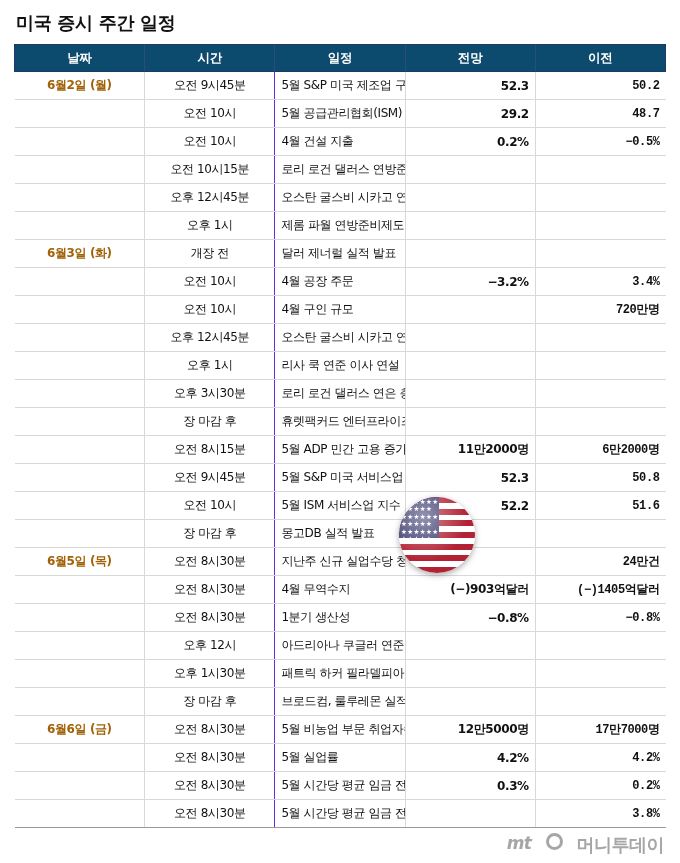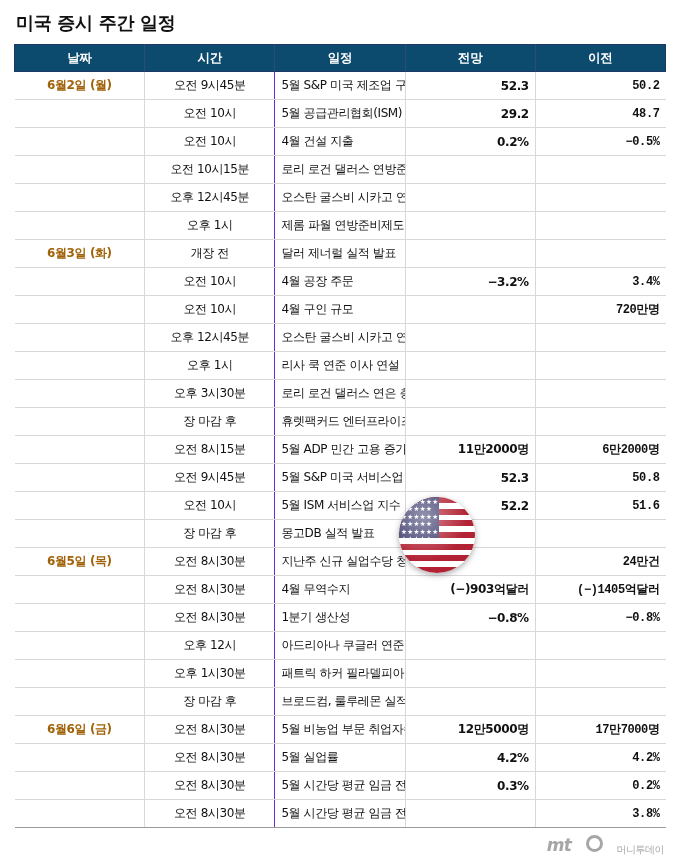--- a/index.html
+++ b/index.html
@@ -145,25 +145,24 @@
     letter-spacing: -0.5px;
     color: #a6a6a6;
   }
   .footer .ring {
     width: 17px; height: 17px;
     border-radius: 50%;
     border: 3px solid #a6a6a6;
     box-sizing: border-box;
   }
   .footer .name {
-    font-size: 10px;
-    font-weight: normal;
+    font-size: 18px;
+    font-weight: bold;
     color: #a6a6a6;
     letter-spacing: -0.5px;
-    margin-top: 8px;
   }
 </style>
 </head>
 <body>
 
 <div class="page">
 
   <div class="title">미국 증시 주간 일정</div>
 
   <table class="sched">

